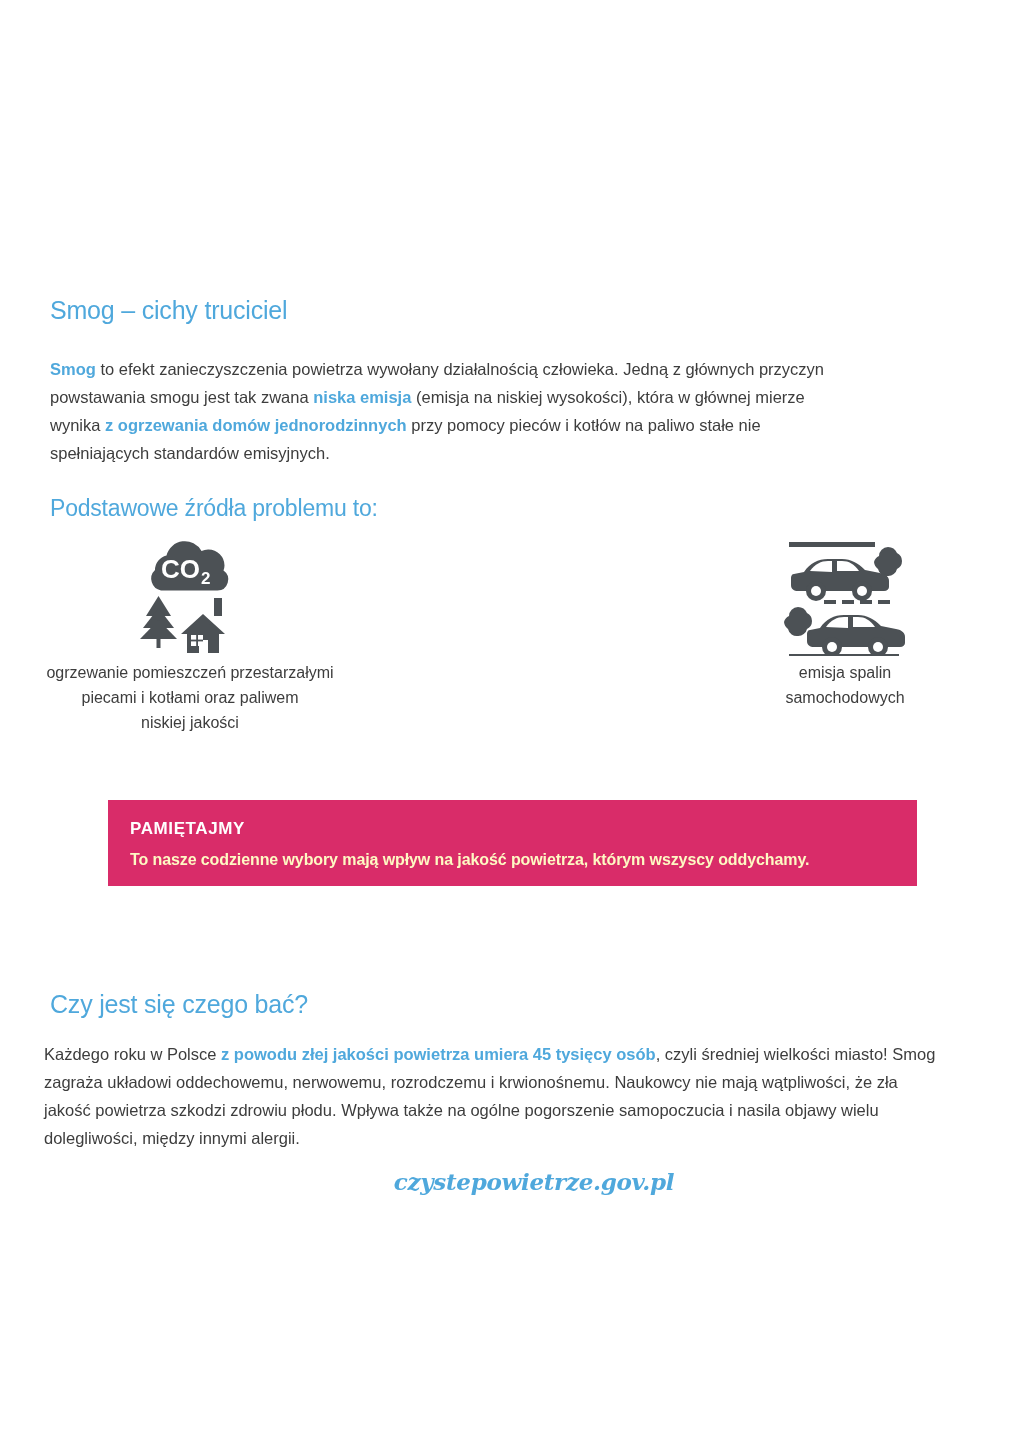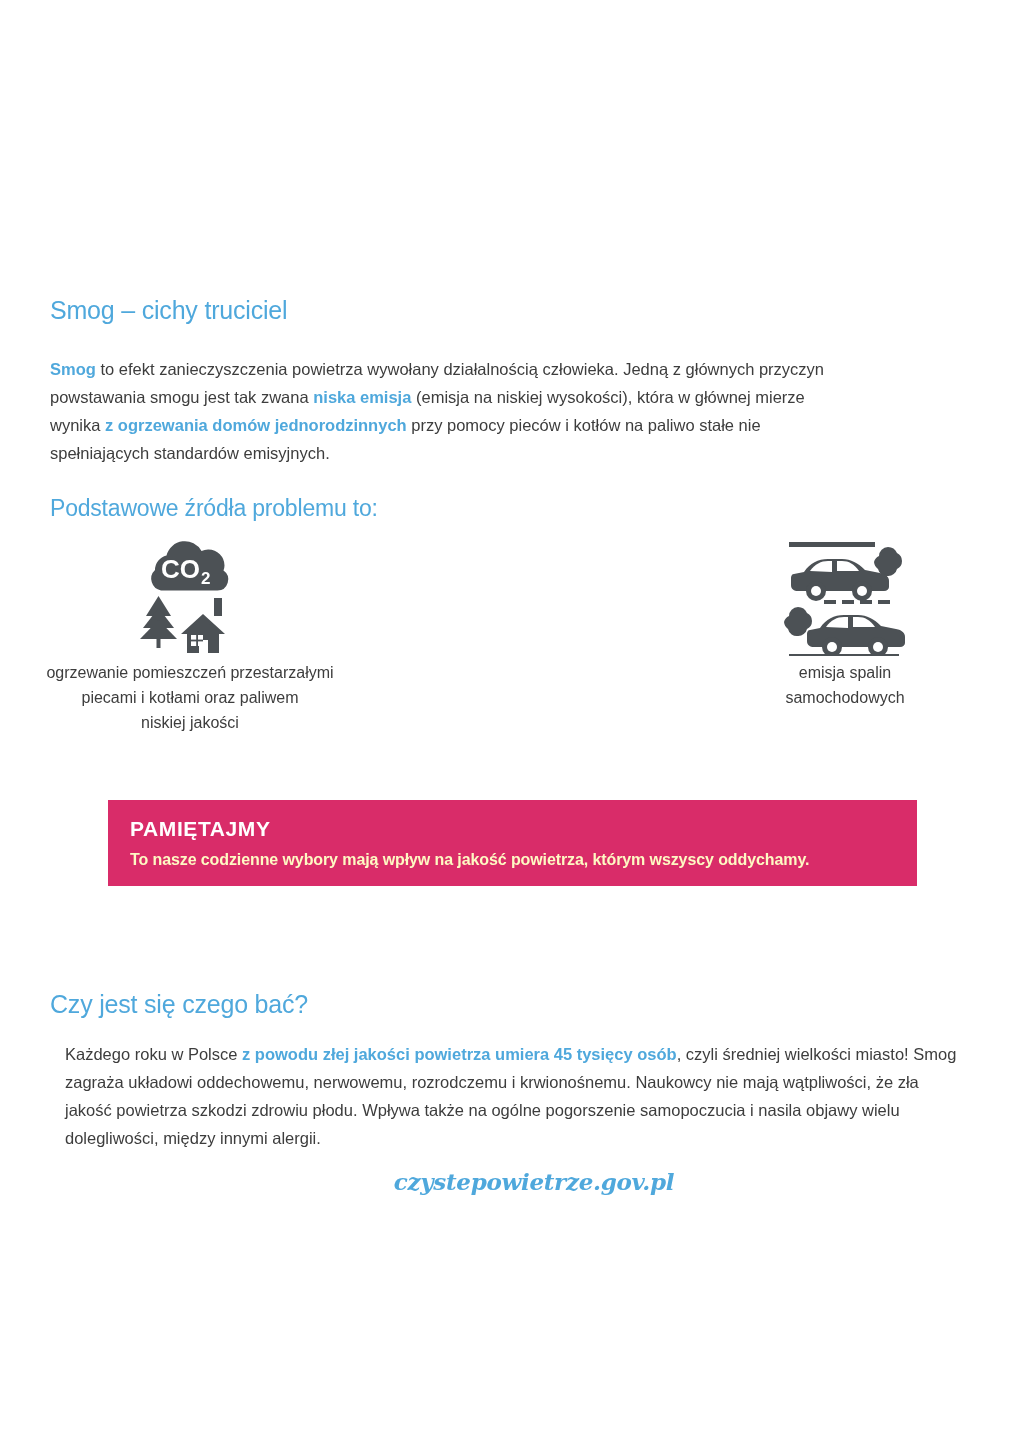--- a/index.html
+++ b/index.html
@@ -37,21 +37,21 @@
 
   
   .body-paragraph {
     position: absolute;
     font-size: 16.5px;
     line-height: 28px;
     color: #3d3d3d;
     font-weight: 400;
   }
   #paragraph-intro { left: 50px; top: 338px; width: 790px; }
-  #paragraph-fear  { left: 65px; top: 1023px; width: 905px; }
+  #paragraph-fear  { left: 44px; top: 1023px; width: 905px; }
 
   .hl {
     color: #4FA8DC;
     font-weight: bold;
   }
 
   
   .sources-row {
     position: absolute;
     left: 40px;
@@ -88,21 +88,21 @@
     left: 108px;
     top: 800px;
     width: 809px;
     height: 86px;
     background: #D92C69;
     box-sizing: border-box;
     padding: 16px 0 0 22px;
   }
   #remember-title {
     color: #ffffff;
-    font-size: 21px;
+    font-size: 17px;
     font-weight: bold;
     letter-spacing: 0.6px;
     line-height: 26px;
   }
   #remember-text {
     color: #fef9c3;
     font-size: 16px;
     font-weight: bold;
     line-height: 24px;
     margin-top: 6px;

